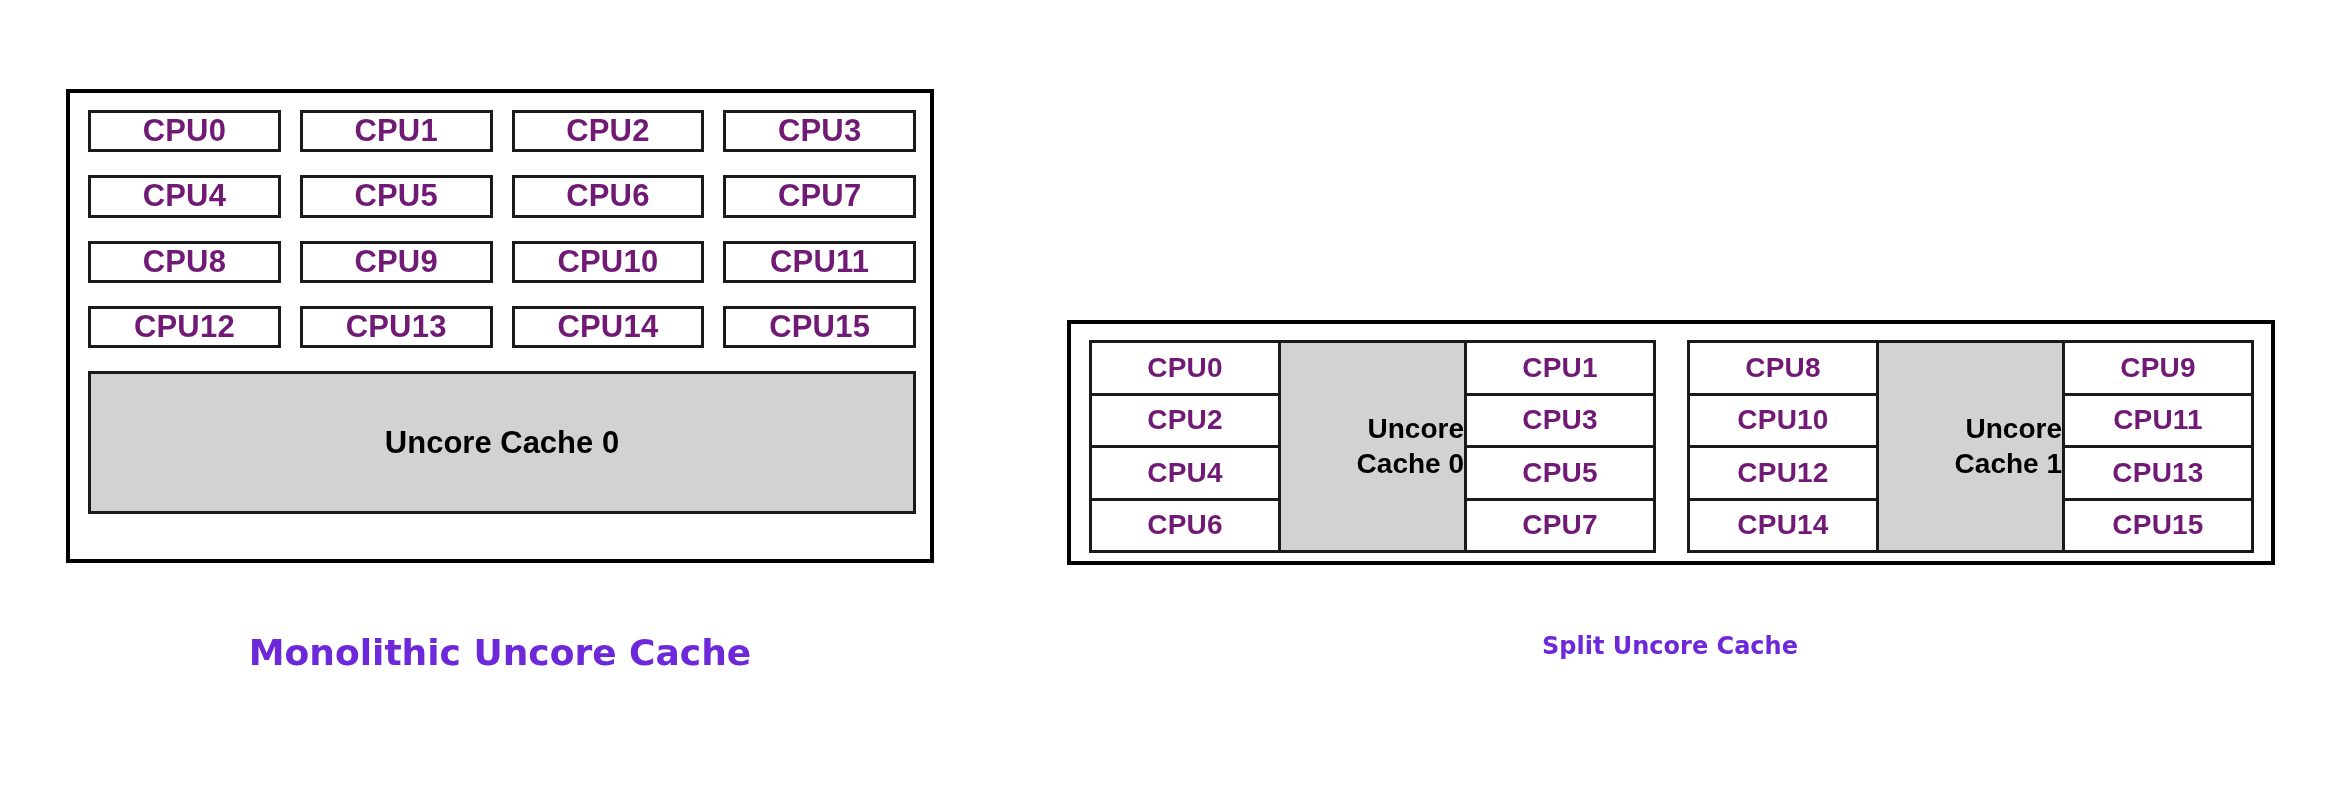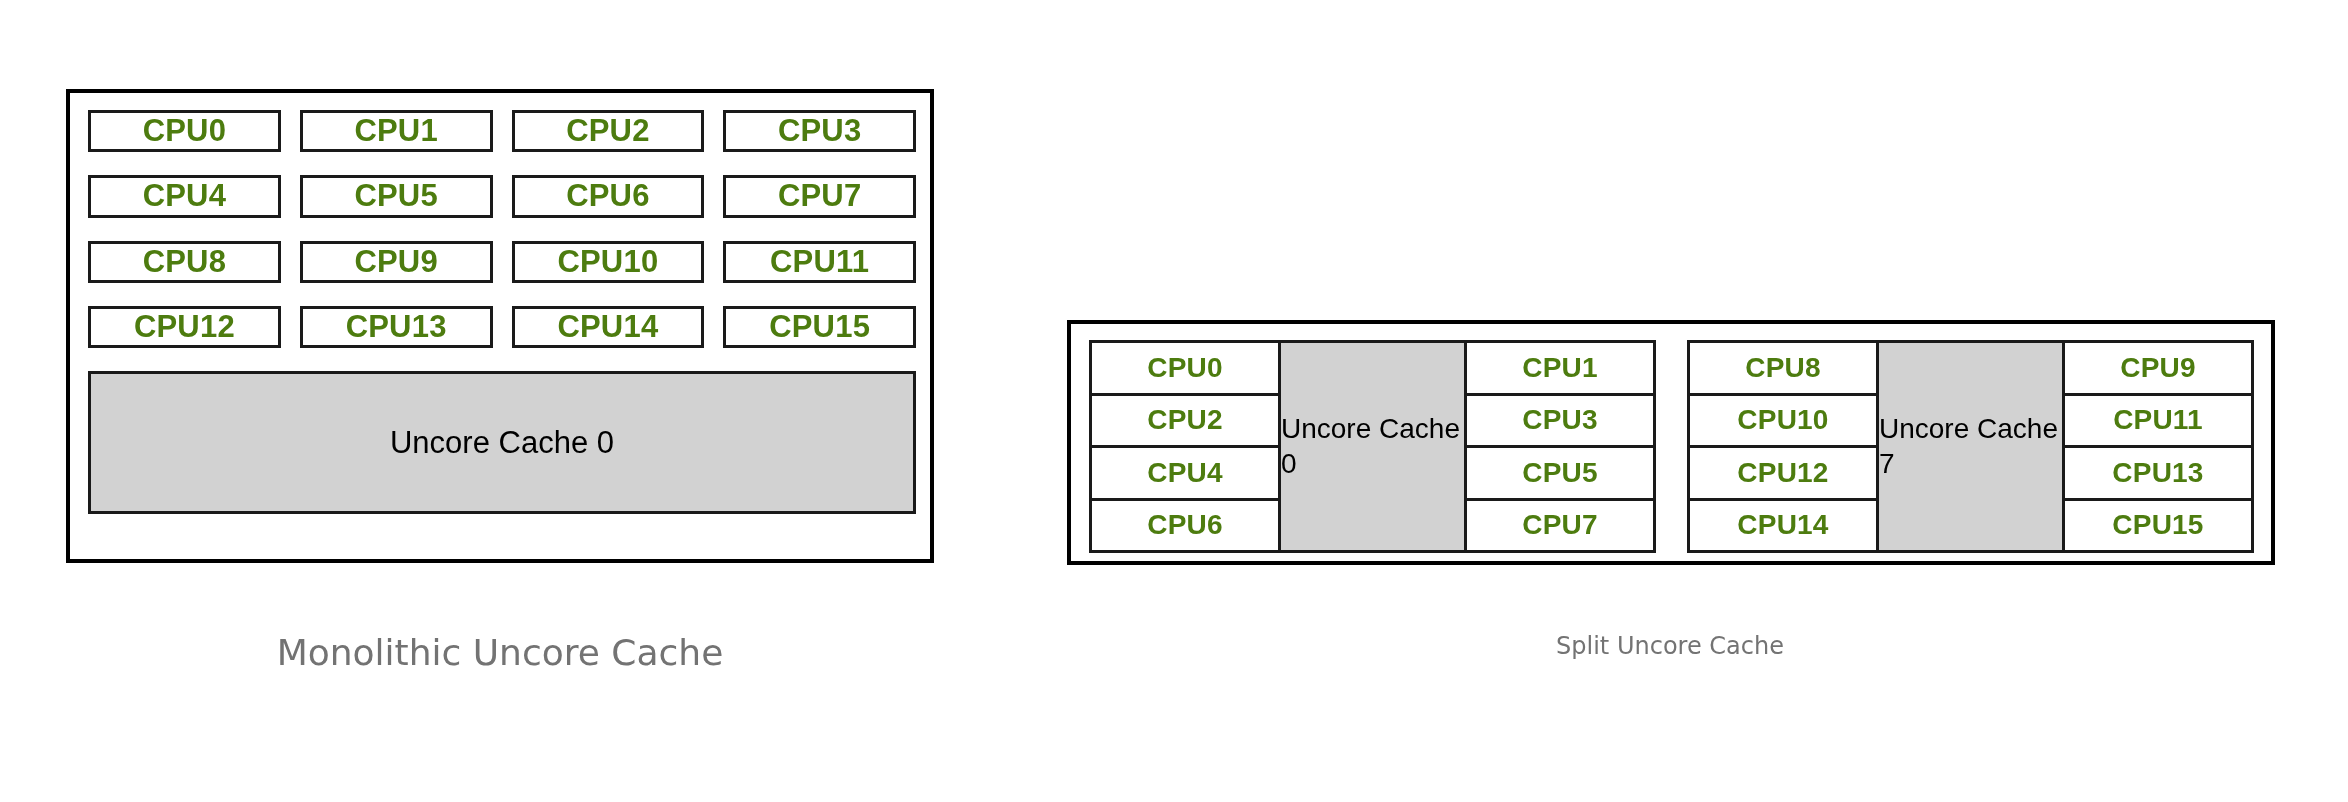--- a/index.html
+++ b/index.html
@@ -25,39 +25,39 @@
     box-sizing: border-box;
   }
   .cpu-cell {
     border: 3px solid #1a1a1a;
     background: #ffffff;
     box-sizing: border-box;
     display: flex;
     align-items: center;
     justify-content: center;
     font-weight: bold;
-    color: #4d7c0f;
+    color: #701a75;
     letter-spacing: 0.2px;
   }
   .cache-cell {
     border: 3px solid #1a1a1a;
     background: #d2d2d2;
     box-sizing: border-box;
     display: flex;
     align-items: center;
     justify-content: center;
-    text-align: left;
-    font-weight: normal;
+    text-align: right;
+    font-weight: bold;
     color: #000000;
   }
   .caption {
     position: absolute;
     font-family: "DejaVu Sans", sans-serif;
-    font-weight: normal;
-    color: #737373;
+    font-weight: bold;
+    color: #6d28d9;
     white-space: nowrap;
     text-align: center;
   }
 
   
   #monolithic-figure {
     left: 66px;
     top: 89px;
     width: 868px;
     height: 474px;
@@ -182,21 +182,21 @@
     </div>
   </div>
 
   <div class="split-half" id="split-half-1">
     <div class="half-col">
       <div class="cpu-cell">CPU8</div>
       <div class="cpu-cell">CPU10</div>
       <div class="cpu-cell">CPU12</div>
       <div class="cpu-cell">CPU14</div>
     </div>
-    <div class="cache-cell half-cache">Uncore Cache 7</div>
+    <div class="cache-cell half-cache">Uncore Cache 1</div>
     <div class="half-col">
       <div class="cpu-cell">CPU9</div>
       <div class="cpu-cell">CPU11</div>
       <div class="cpu-cell">CPU13</div>
       <div class="cpu-cell">CPU15</div>
     </div>
   </div>
 </div>
 
 <div class="caption" id="caption-monolithic">Monolithic Uncore Cache</div>

